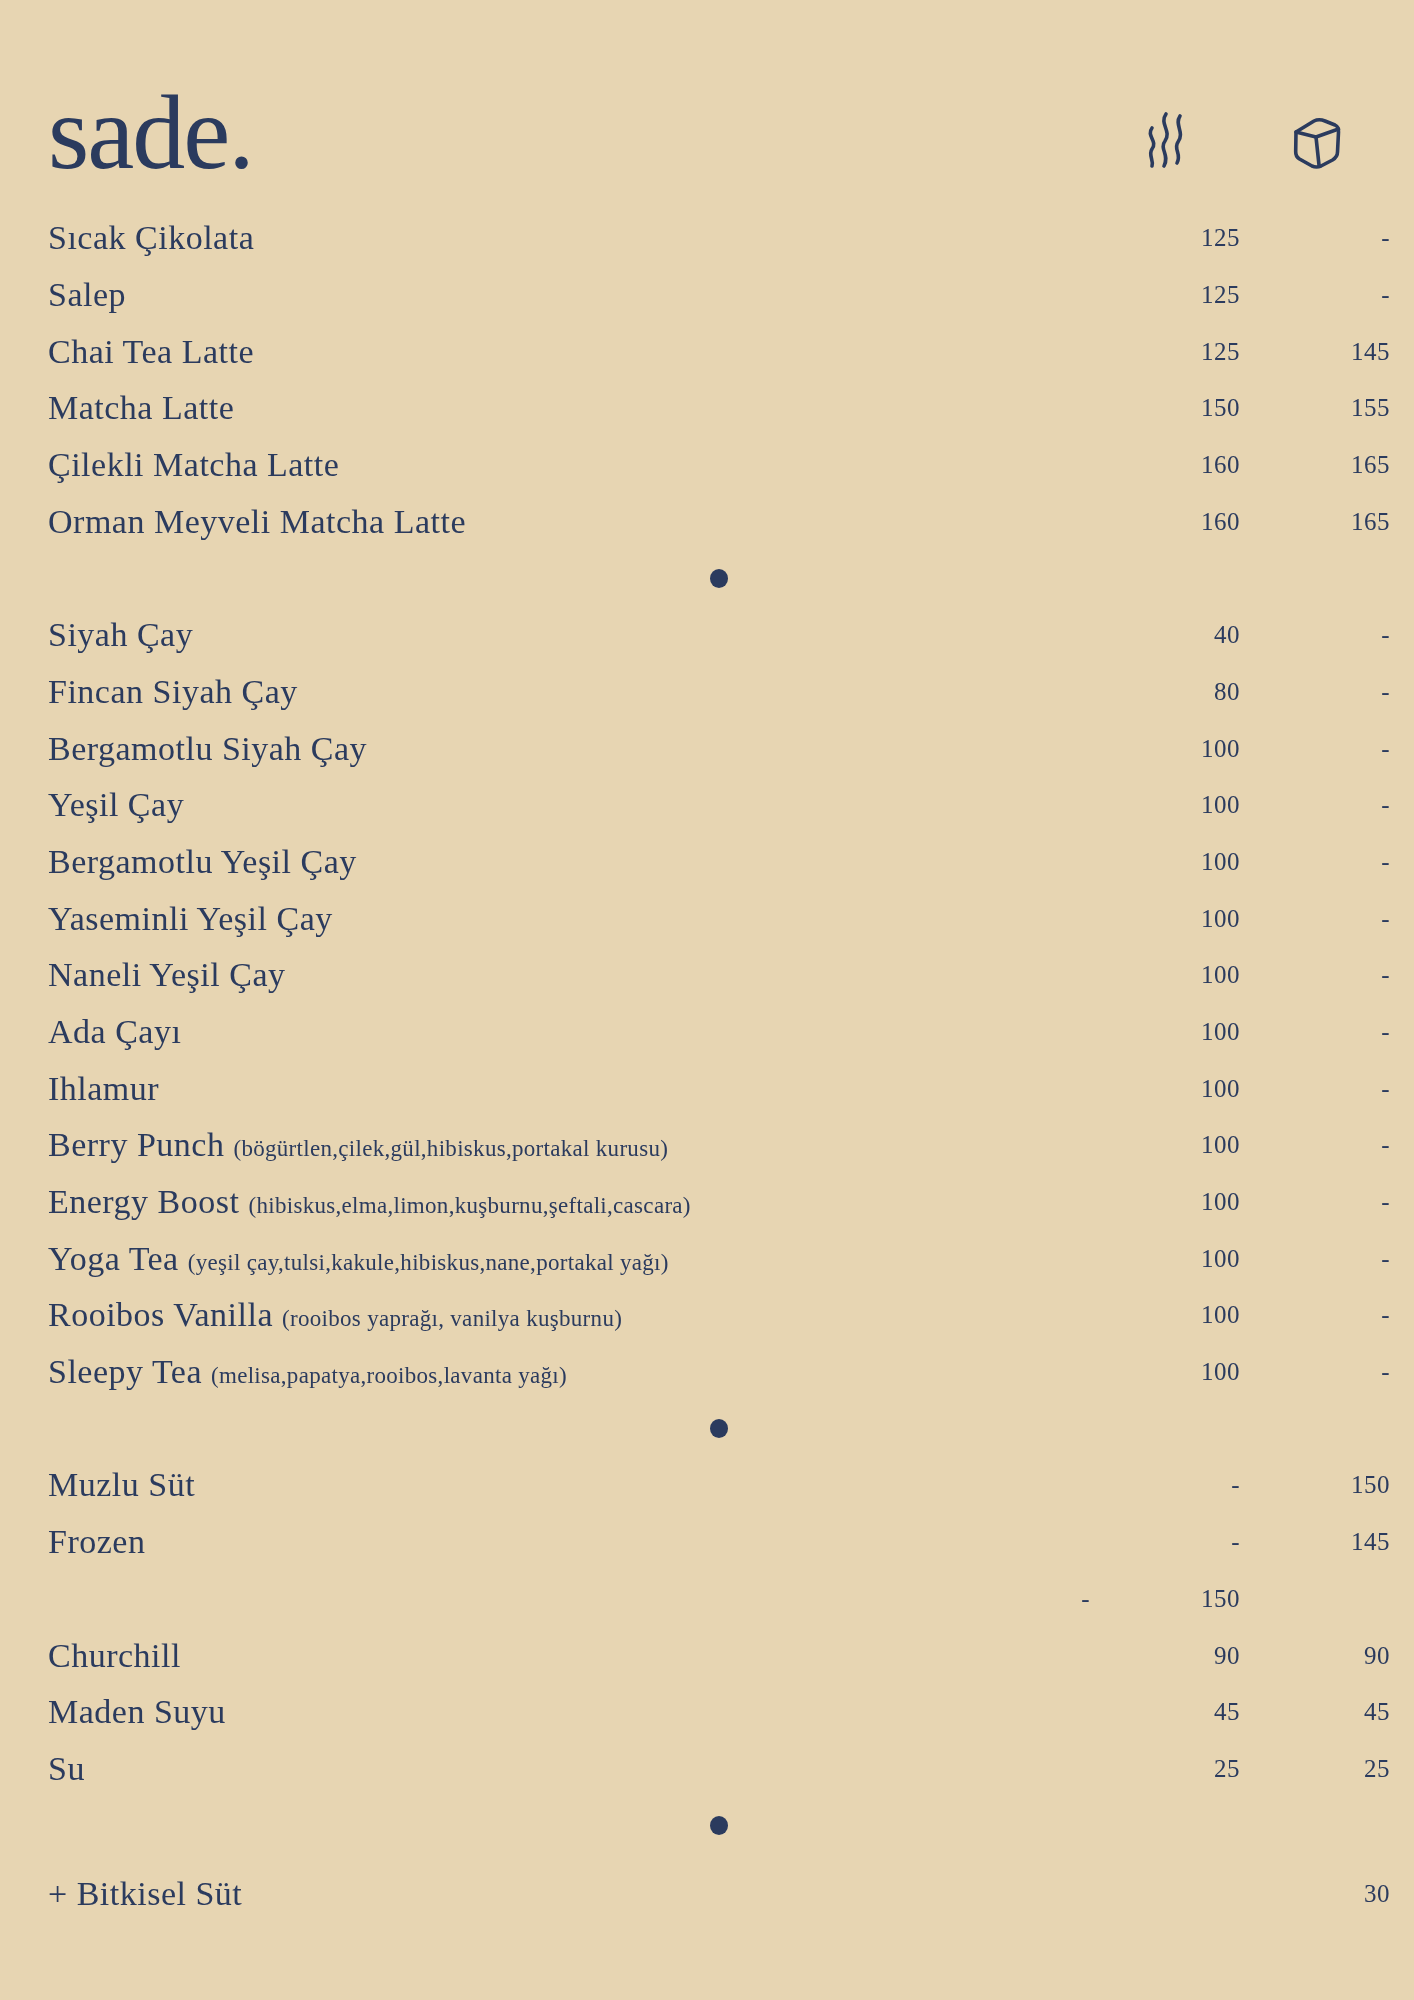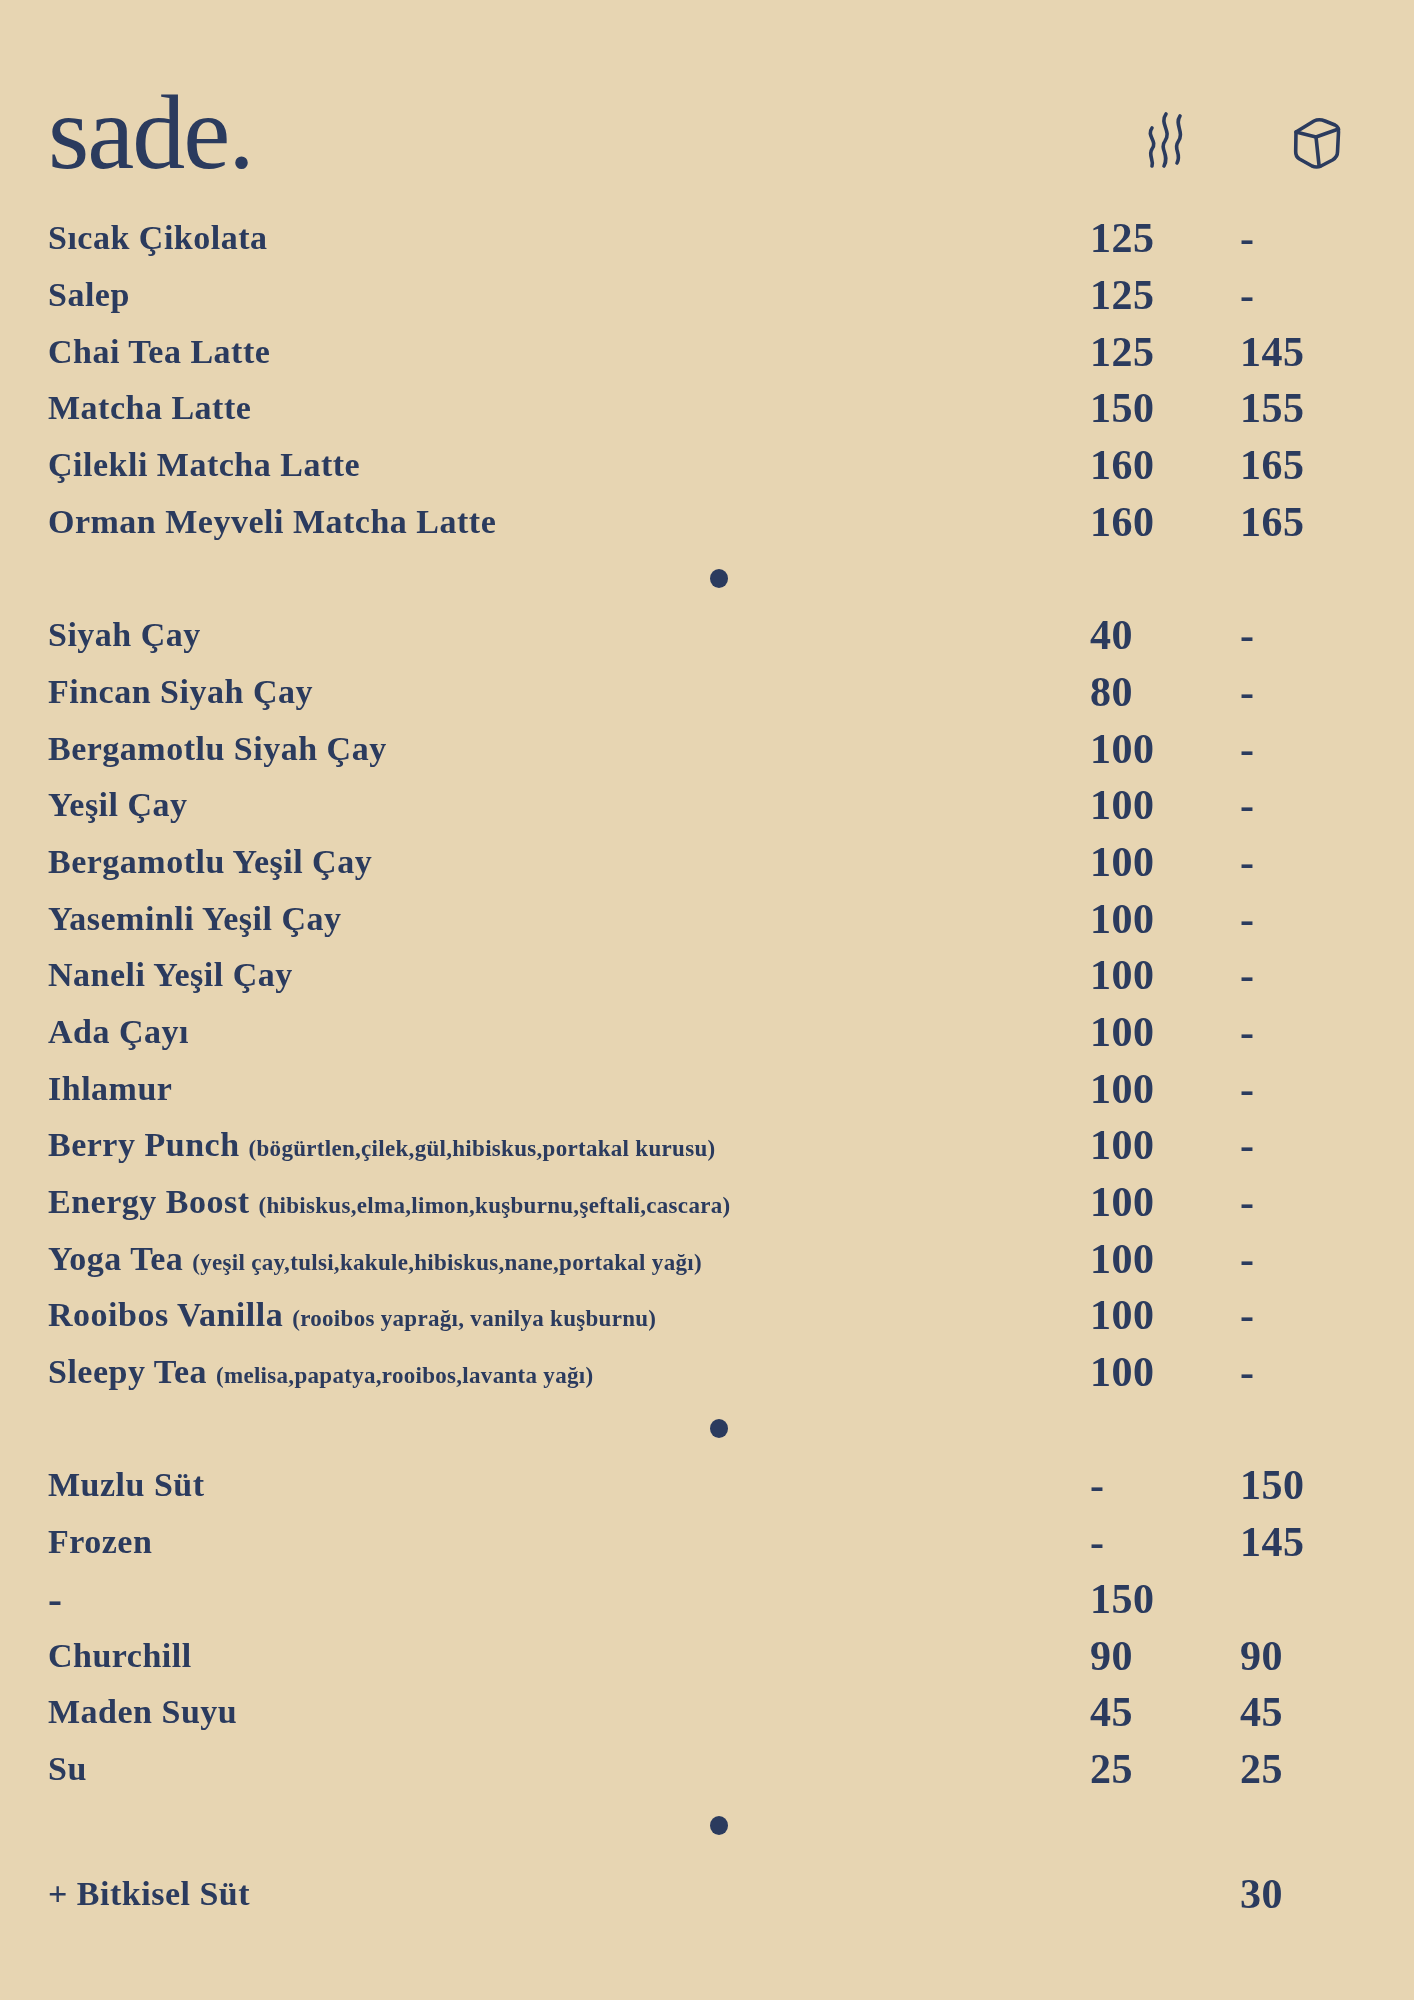--- a/index.html
+++ b/index.html
@@ -33,36 +33,35 @@
   }
   .icon-cell{
     display:flex;justify-content:center;align-items:flex-end;
   }
   .icon-cell svg{display:block;}
   
   .menu{margin-top:40px;}
   .row{
     align-items:center;
     height:56.7px;
-    font-weight:bold;
   }
   .nm{
     font-size:34px;
     letter-spacing:.5px;
     white-space:nowrap;
   }
   .desc{
     font-size:23px;
     letter-spacing:.3px;
     margin-left:9px;
     white-space:nowrap;
   }
   .price{
-    font-size:42px;
-    text-align:left;
+    font-size:25px;
+    text-align:right;
     letter-spacing:.5px;
   }
   .divider{
     height:56.7px;
     display:flex;align-items:center;justify-content:center;
   }
   .dot{
     width:18px;height:19px;border-radius:50%;
     background:#2b3b5e;
   }

